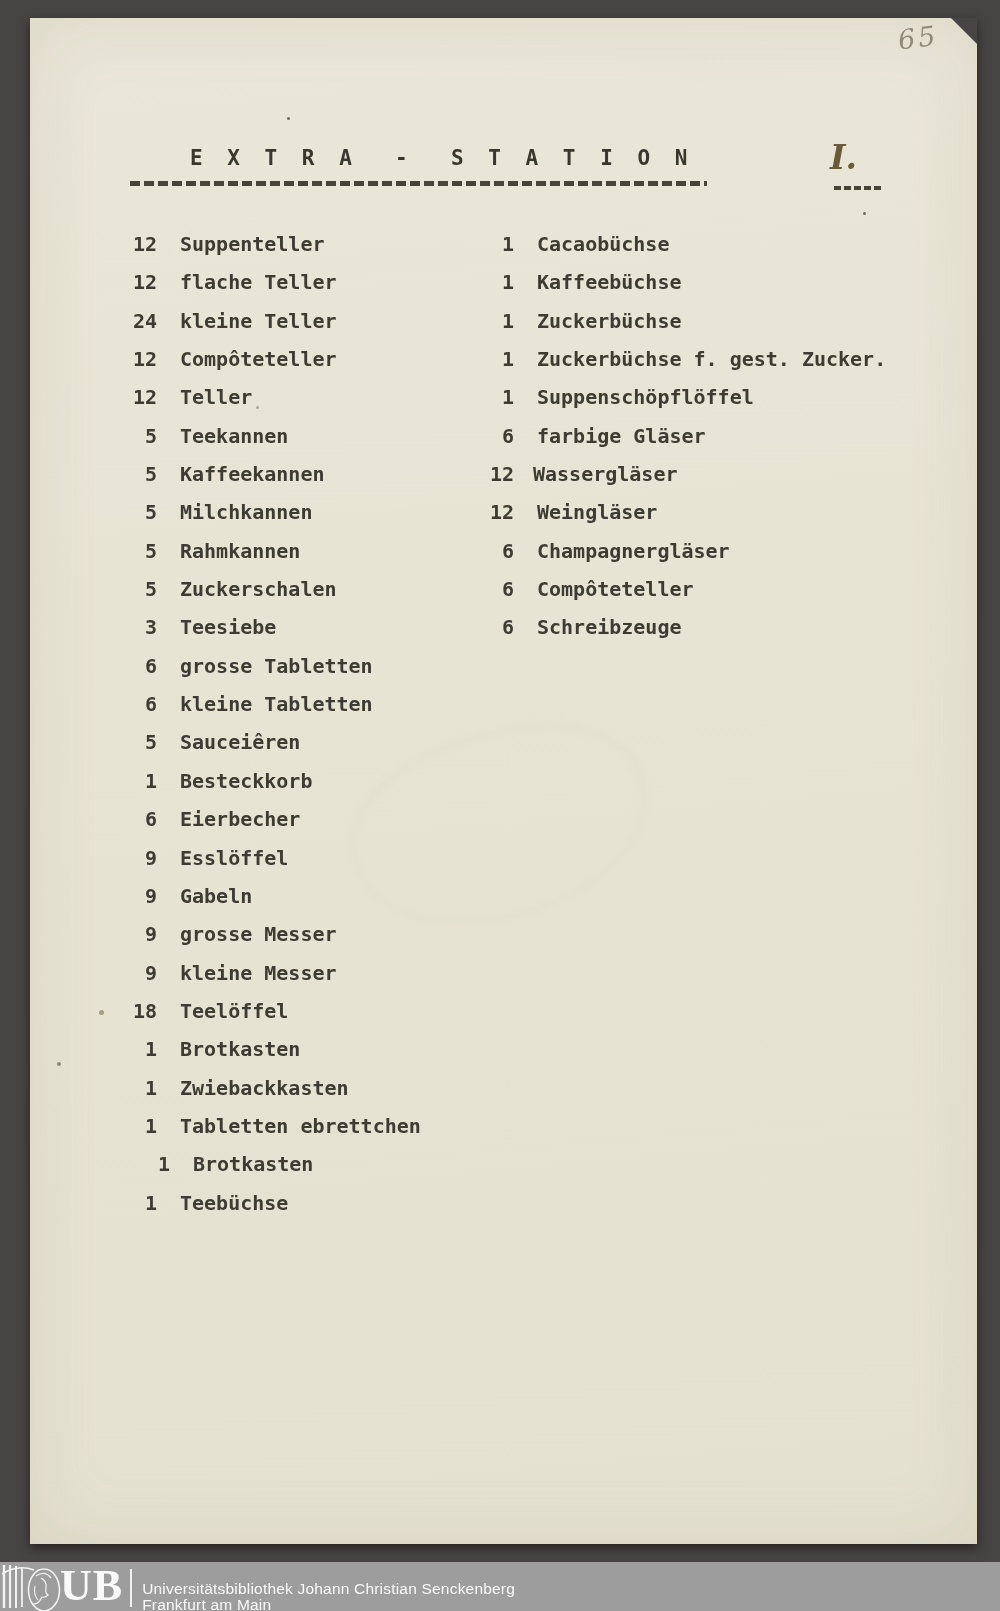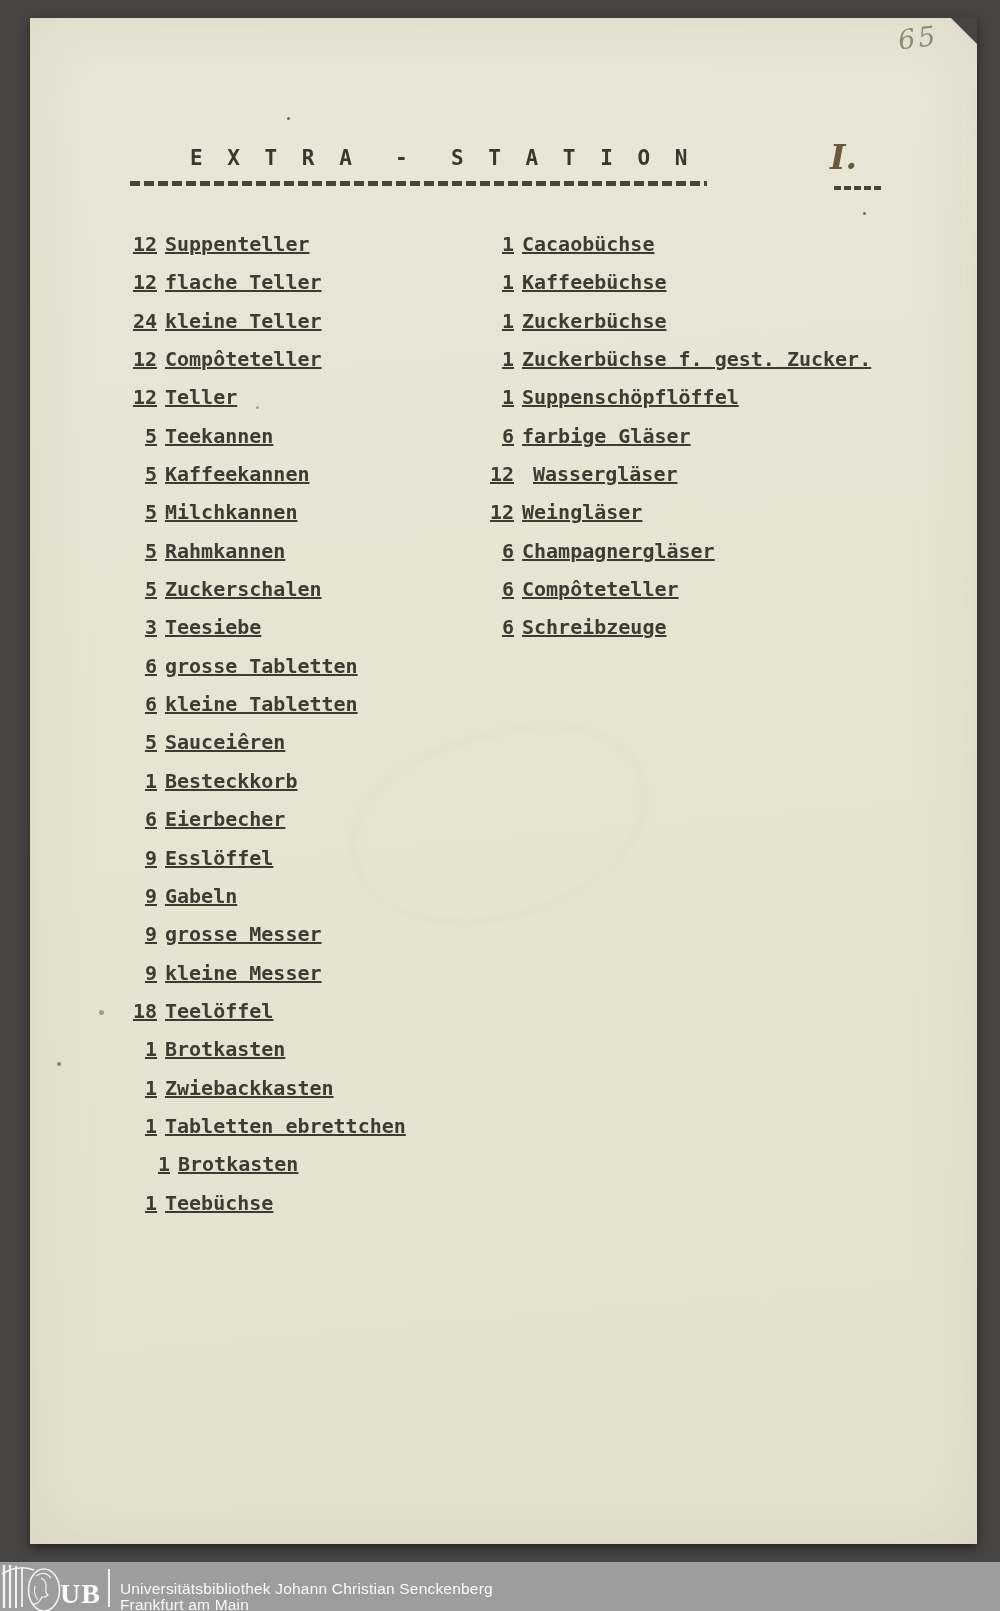--- a/index.html
+++ b/index.html
@@ -57,25 +57,25 @@
   .mark-underline {
     position:absolute; left:804px; top:168px;
     width:48px; height:4px;
     background:repeating-linear-gradient(90deg,#49443a 0 7px, transparent 7px 10px);
   }
 
   
   .col { position:absolute; top:214px; }
   .col-left  { left:85px;  }
   .col-right { left:420px; }
-  .row { height:38.35px; display:flex; align-items:flex-start; line-height:24px;text-decoration:underline; }
+  .row { height:38.35px; display:flex; align-items:flex-start; line-height:24px; }
   .qty { display:inline-block; text-align:right; white-space:pre; }
   .col-left  .qty { width:42px; }
   .col-right .qty { width:64px; }
-  .nm { margin-left:8px; white-space:pre; }
+  .nm { margin-left:23px; white-space:pre; }
   .row.indent { margin-left:13px; }
   .row.tight .nm { margin-left:19px; }
 
   
   .watermark {
     position:absolute; left:320px; top:715px;
     width:300px; height:185px;
     border:3px solid #b7b08f;
     border-radius:50% 45% 55% 50%;
     opacity:0.12; filter:blur(3px);
@@ -93,21 +93,21 @@
     position:absolute; left:0; bottom:0;
     width:1000px; height:49px;
     background:#9d9d9d;
     display:flex; align-items:flex-start;
     color:#fafafa;
   }
   .footer-logo { display:flex; align-items:flex-end; height:49px; }
   .logo-graphic { display:block; }
   .ub-text {
     font-family:"Liberation Serif", serif;
-    font-weight:700; font-size:28px; line-height:1;
+    font-weight:700; font-size:44px; line-height:1;
     letter-spacing:1px;
     margin:0 0 3px -2px;
   }
   .logo-divider {
     width:2px; height:38px;
     background:#f2f2f2;
     margin:0 10px 4px 7px;
     align-self:flex-end;
   }
   .footer-text {

